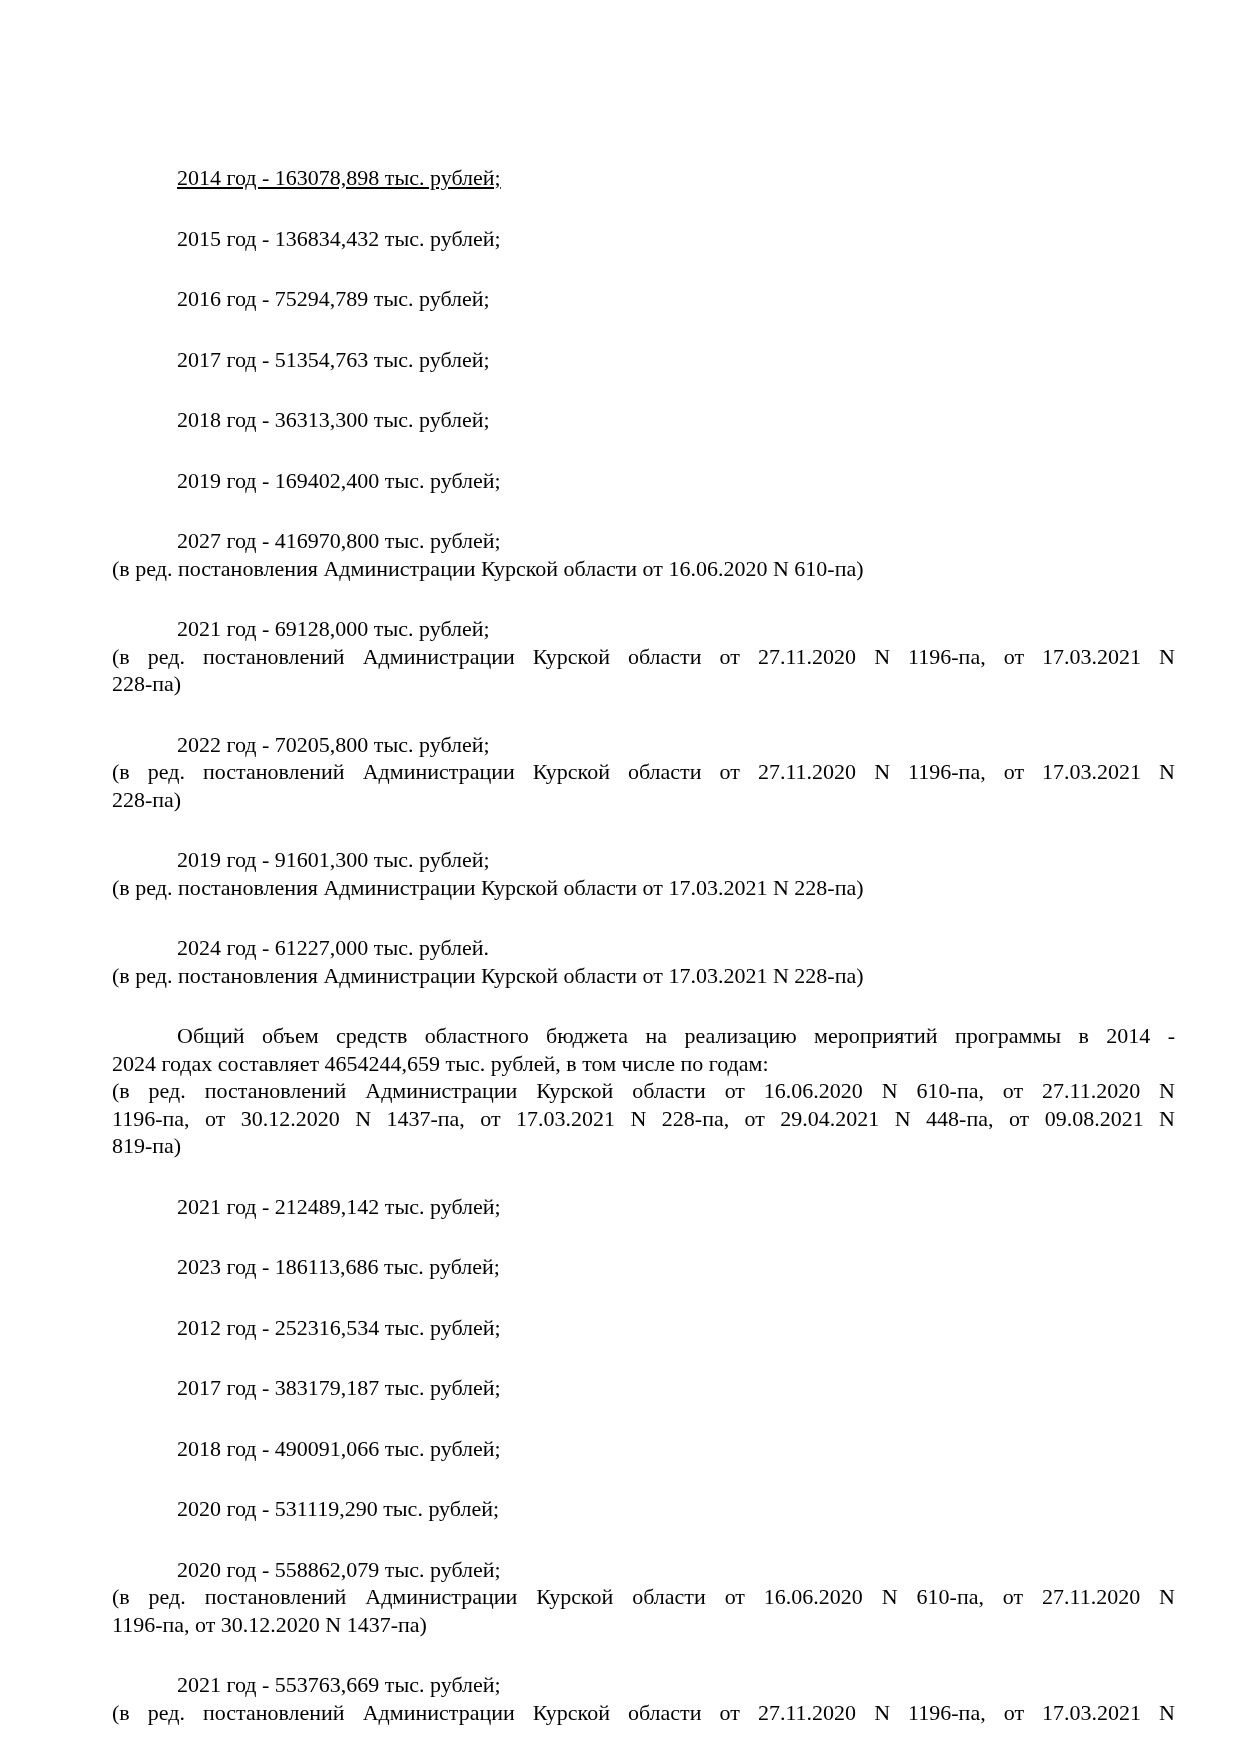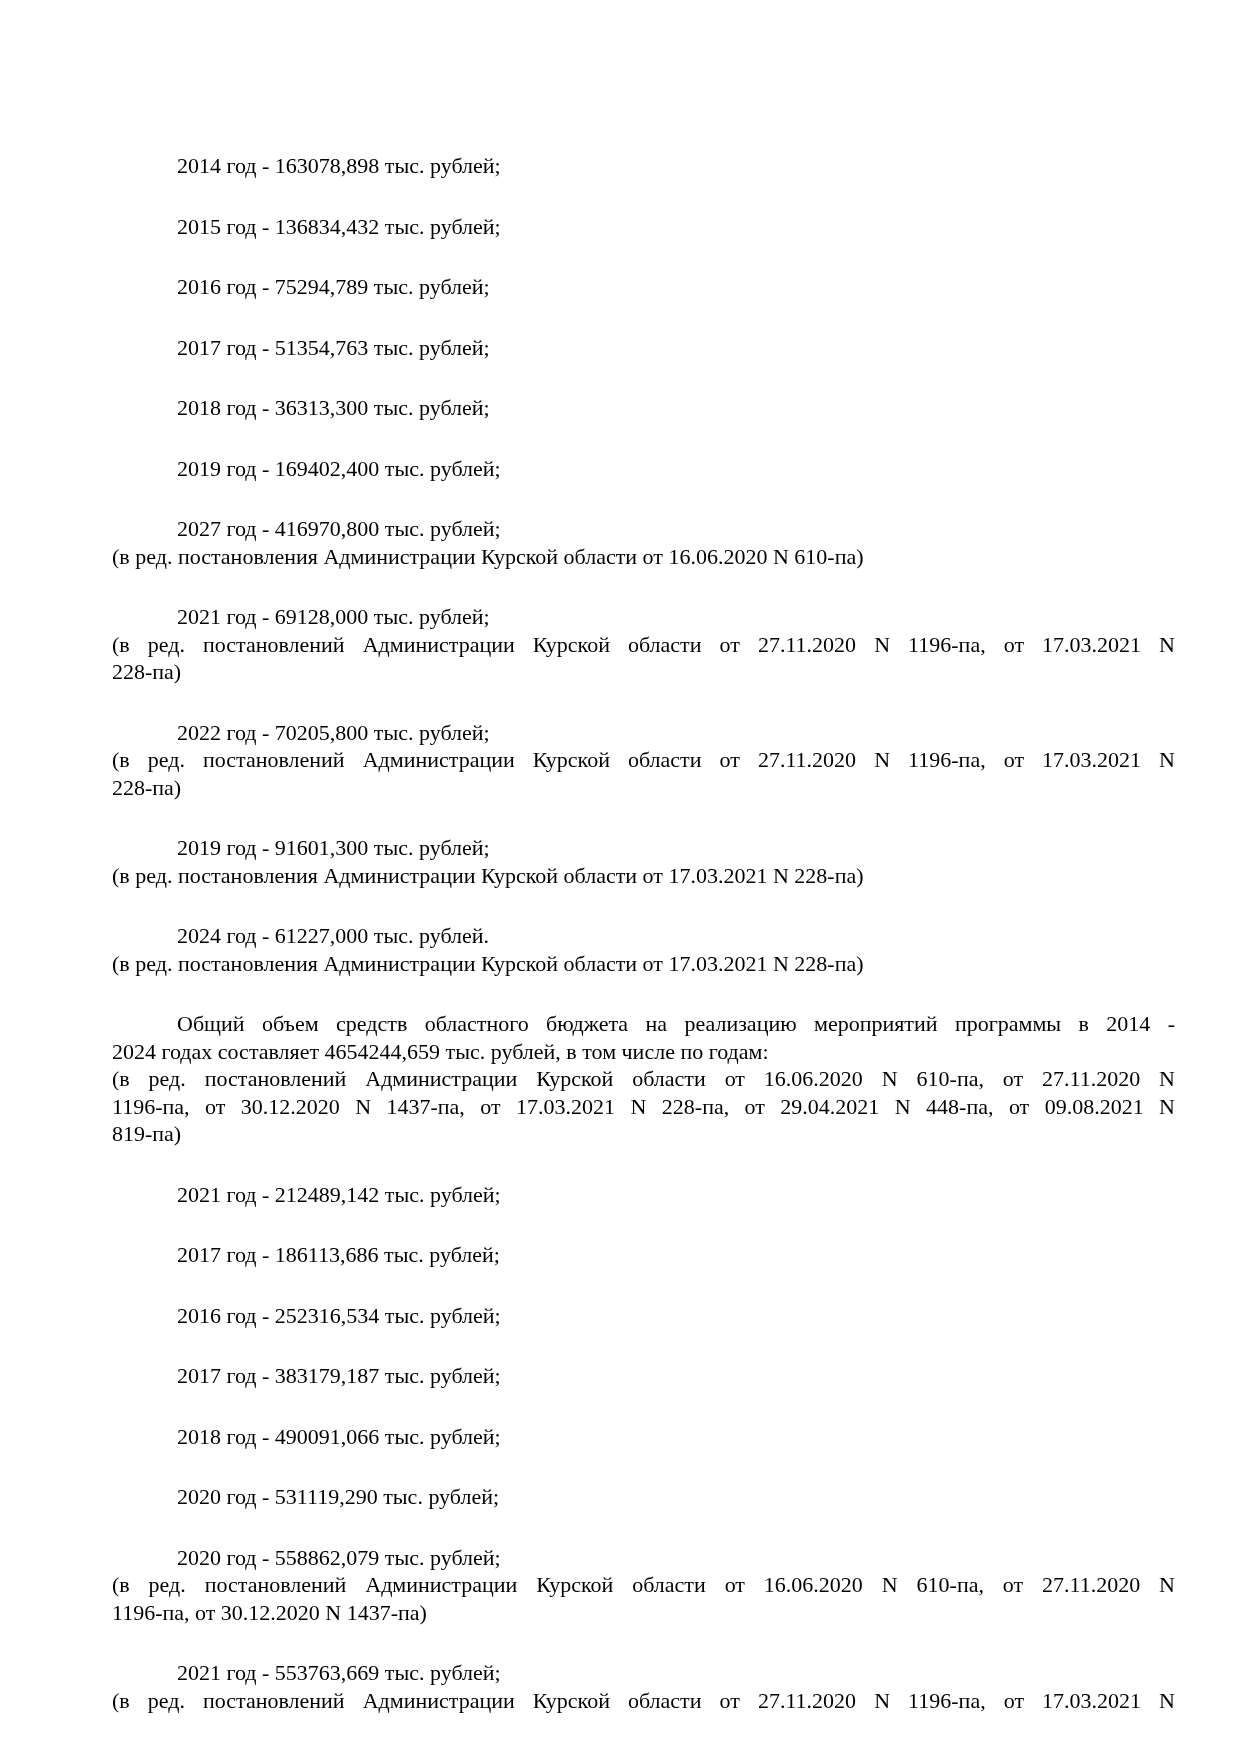--- a/index.html
+++ b/index.html
@@ -20,21 +20,22 @@
     box-sizing: border-box;
     width: 1240px;
     height: 1754px;
     padding: 148px 65px 0 112px;
     background: #ffffff;
   }
   .entry {
     margin-top: 33px;
   }
   .entry.first {
-    margin-top: 4px;
+    margin-top: 16px;
+    text-decoration: underline;
   }
   .line {
     text-align: left;
     white-space: normal;
   }
   .indent {
     text-indent: 65px;
   }
   
   .jfull {
@@ -98,24 +99,24 @@
     <div class="line">2024 годах составляет 4654244,659 тыс. рублей, в том числе по годам:</div>
     <div class="line jfull">(в ред. постановлений Администрации Курской области от 16.06.2020 N 610-па, от 27.11.2020 N</div>
     <div class="line jfull">1196-па, от 30.12.2020 N 1437-па, от 17.03.2021 N 228-па, от 29.04.2021 N 448-па, от 09.08.2021 N</div>
     <div class="line">819-па)</div>
   </div>
 
   <div class="entry">
     <div class="line indent">2021 год - 212489,142 тыс. рублей;</div>
   </div>
   <div class="entry">
-    <div class="line indent">2017 год - 186113,686 тыс. рублей;</div>
+    <div class="line indent">2023 год - 186113,686 тыс. рублей;</div>
   </div>
   <div class="entry">
-    <div class="line indent">2016 год - 252316,534 тыс. рублей;</div>
+    <div class="line indent">2012 год - 252316,534 тыс. рублей;</div>
   </div>
   <div class="entry">
     <div class="line indent">2017 год - 383179,187 тыс. рублей;</div>
   </div>
   <div class="entry">
     <div class="line indent">2018 год - 490091,066 тыс. рублей;</div>
   </div>
   <div class="entry">
     <div class="line indent">2020 год - 531119,290 тыс. рублей;</div>
   </div>

